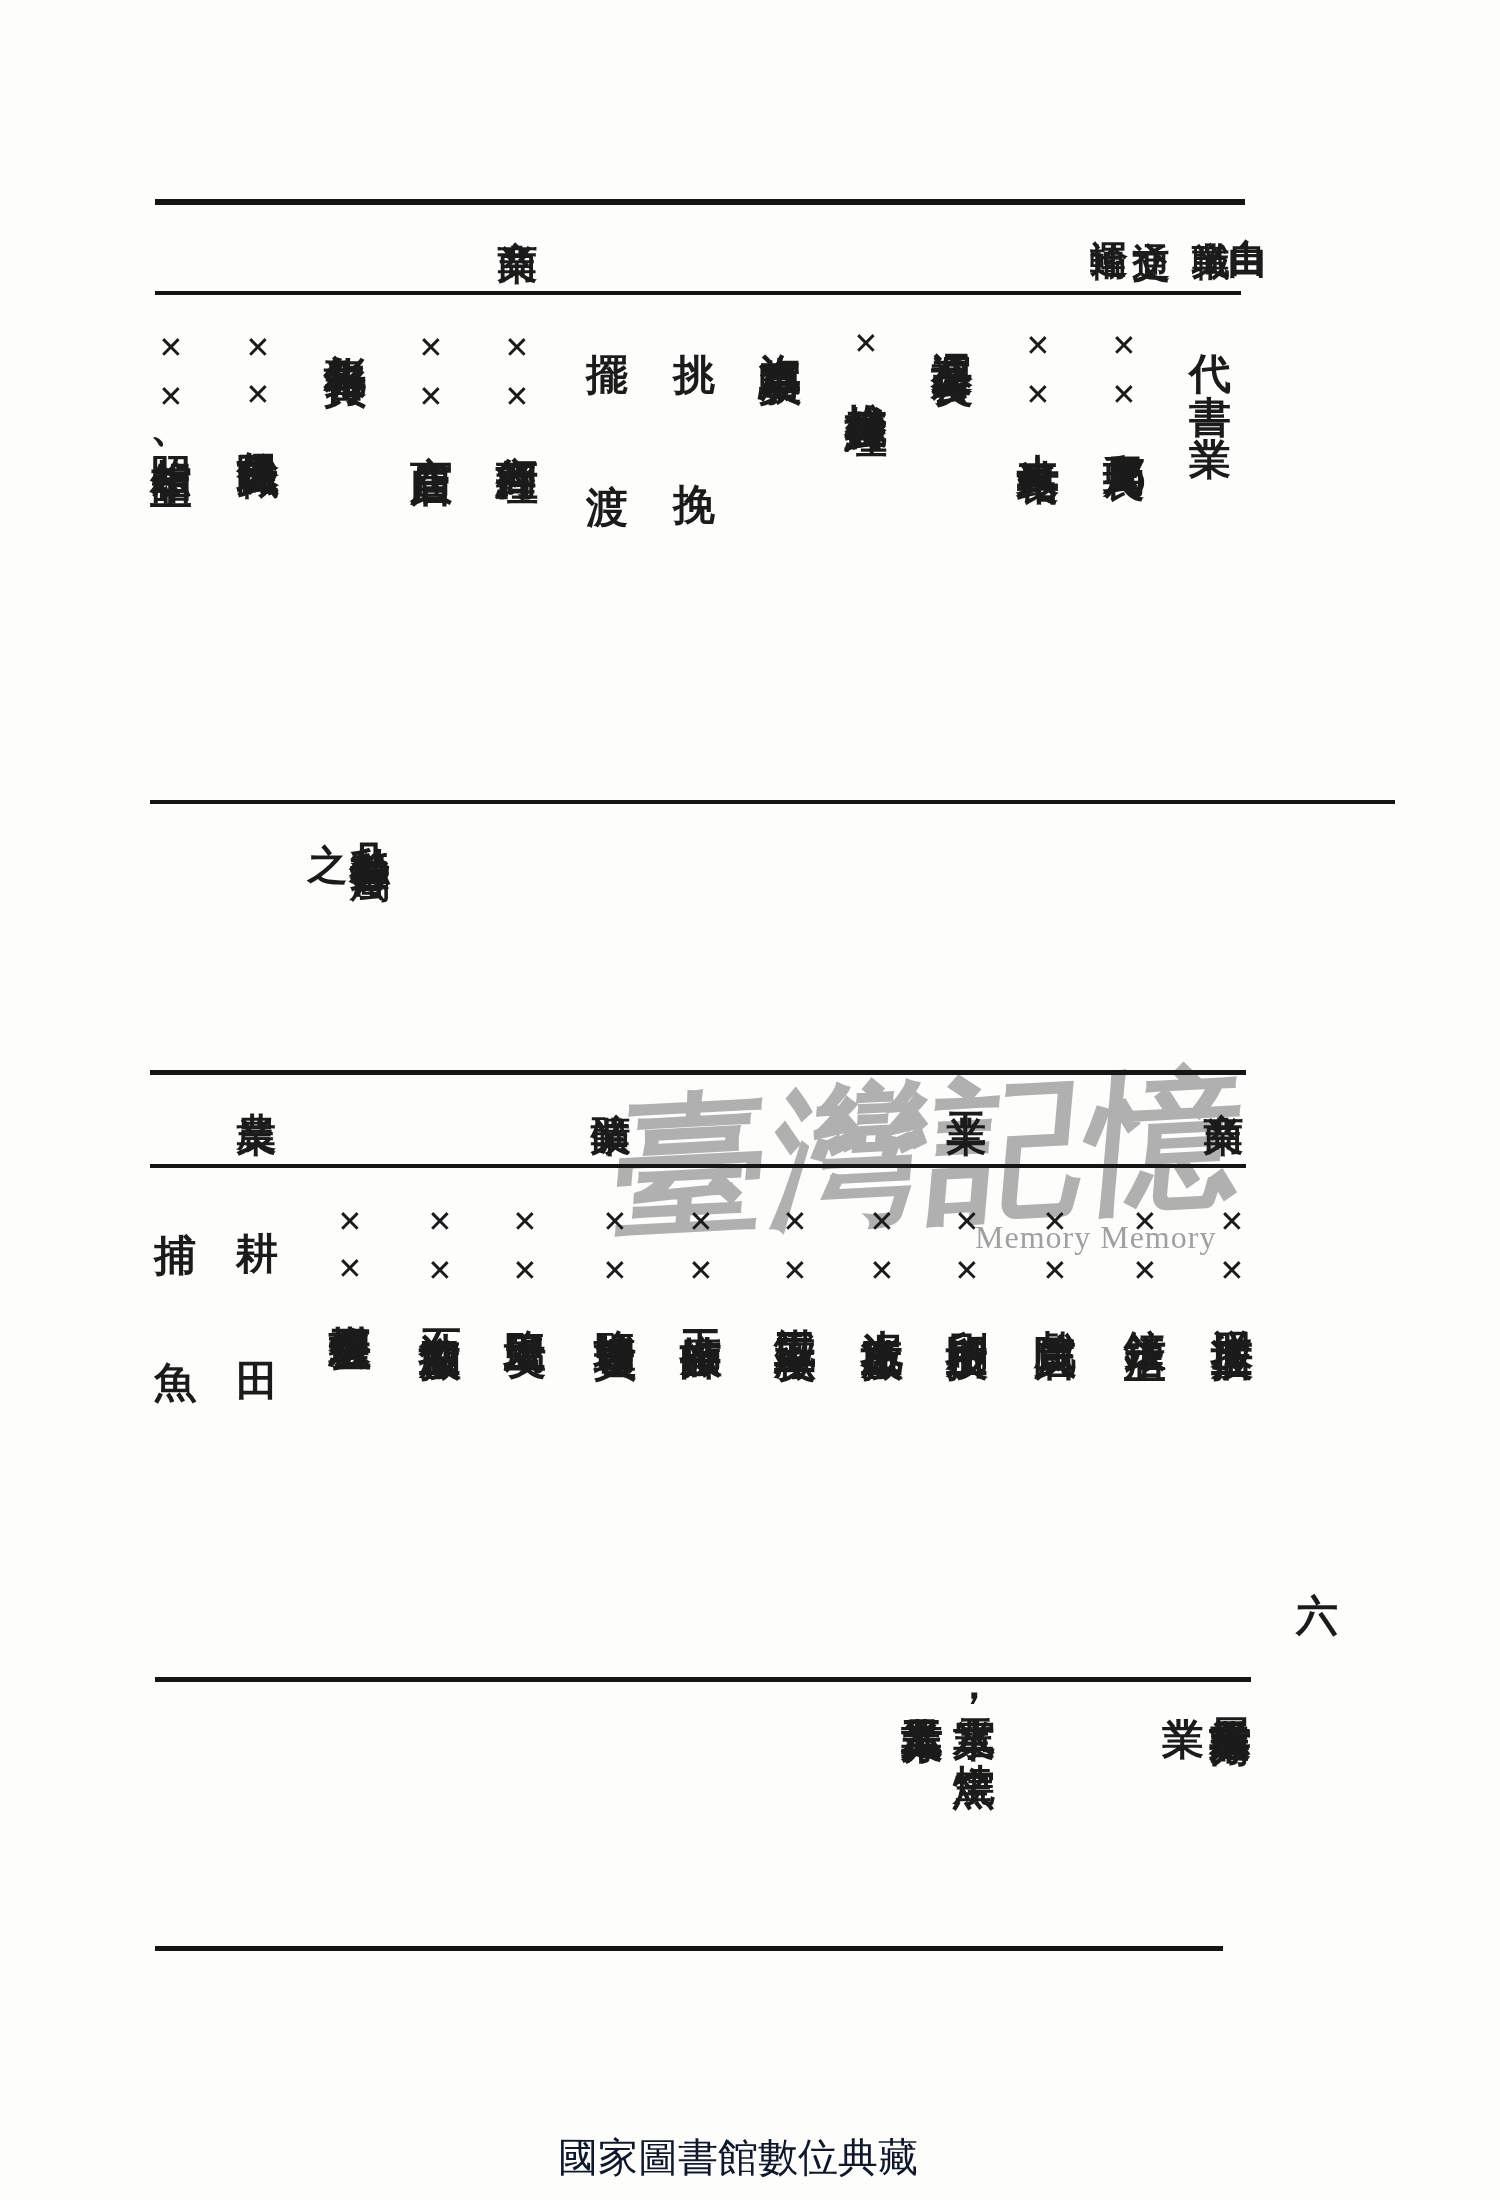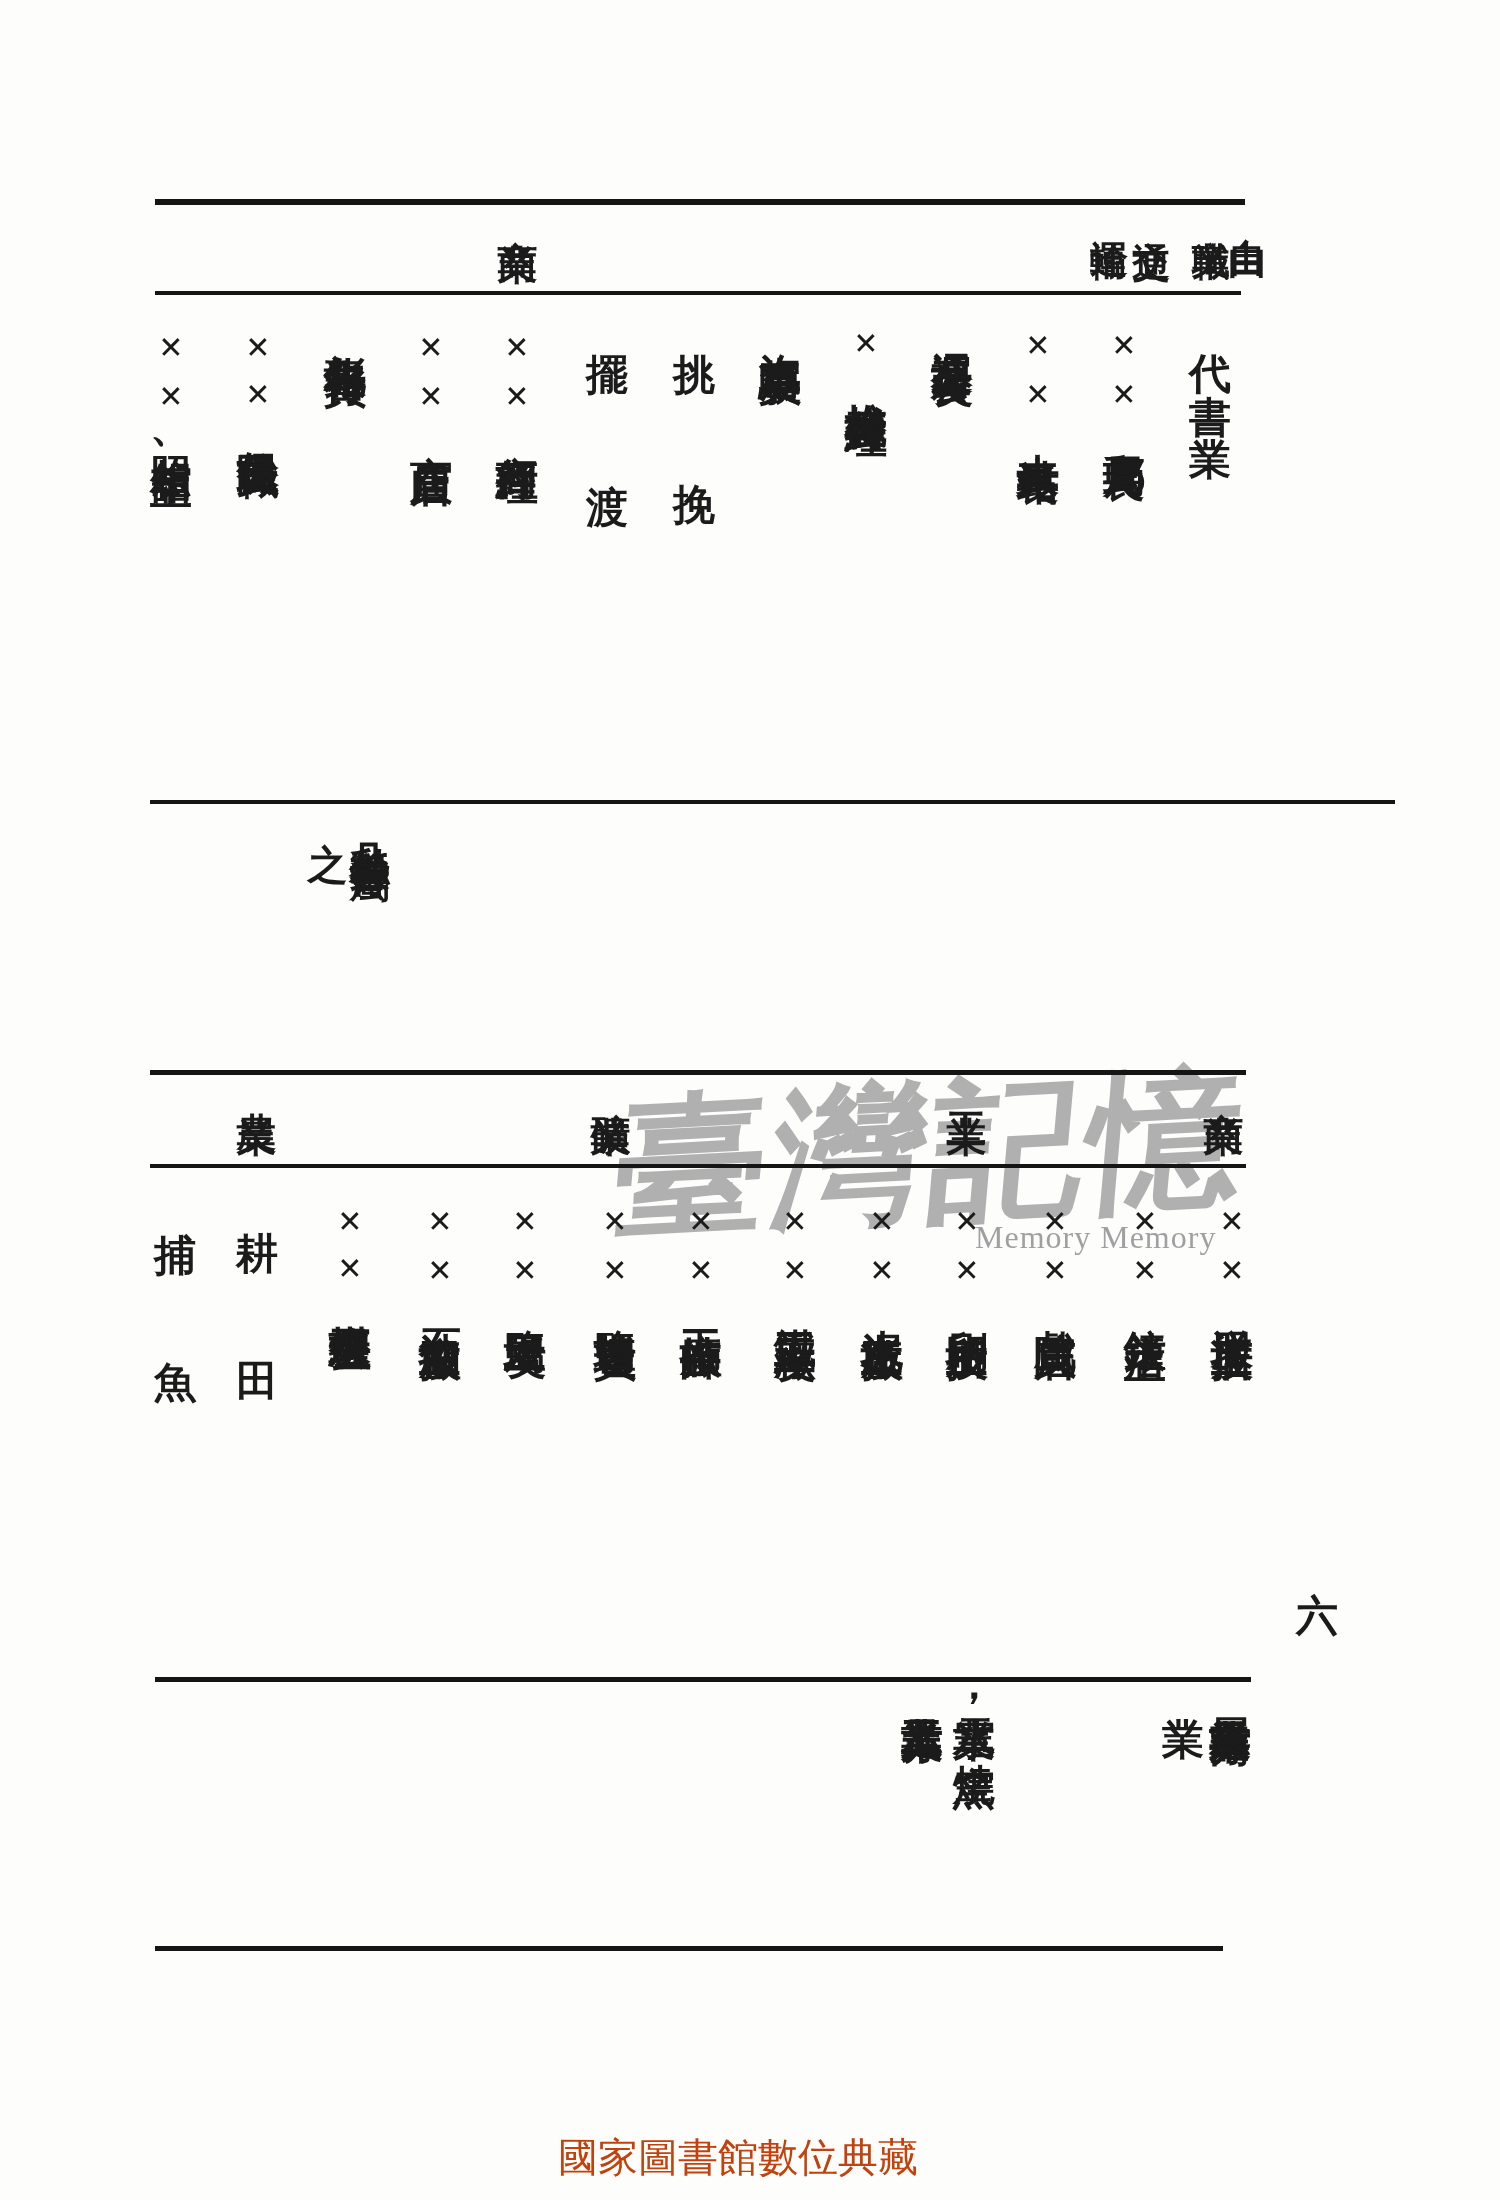--- a/index.html
+++ b/index.html
@@ -30,21 +30,21 @@
     white-space:nowrap;
   }
   .wm-latin {
     position:absolute; left:975px; top:1219px;
     font-size:32px; color:#a0a0a0; letter-spacing:1px;
     font-family:"Liberation Serif","DejaVu Serif",serif;
     white-space:nowrap;
   }
   .wm-bottom {
     position:absolute; left:558px; top:2130px;
-    font-size:40px; color:#c2410c; letter-spacing:0px;
+    font-size:40px; color:#0f172a; letter-spacing:0px;
     font-family:"Liberation Sans","DejaVu Sans",sans-serif;
     white-space:nowrap;
   }
   .pagenum { font-size:42px; letter-spacing:2px; }
 </style>
 </head>
 <body>
 
 <div class="page">
 

